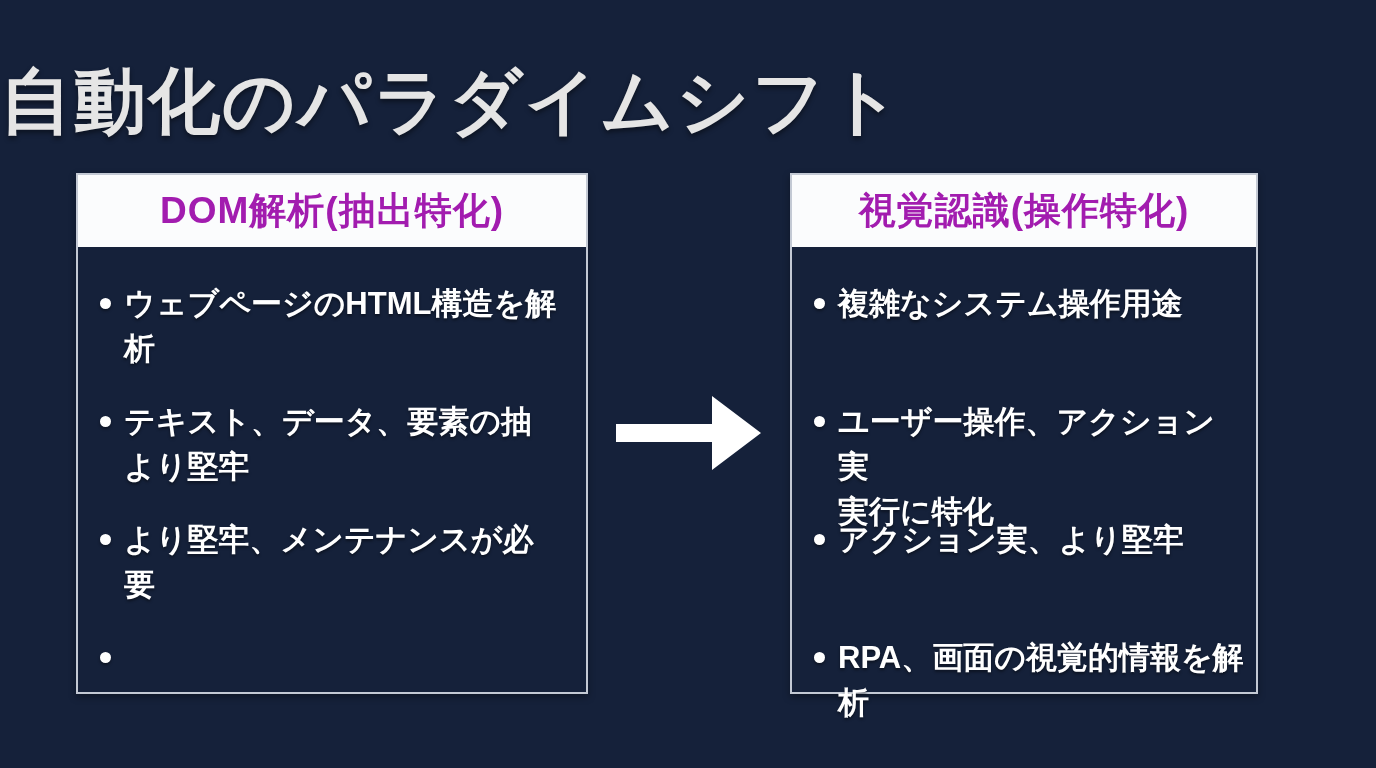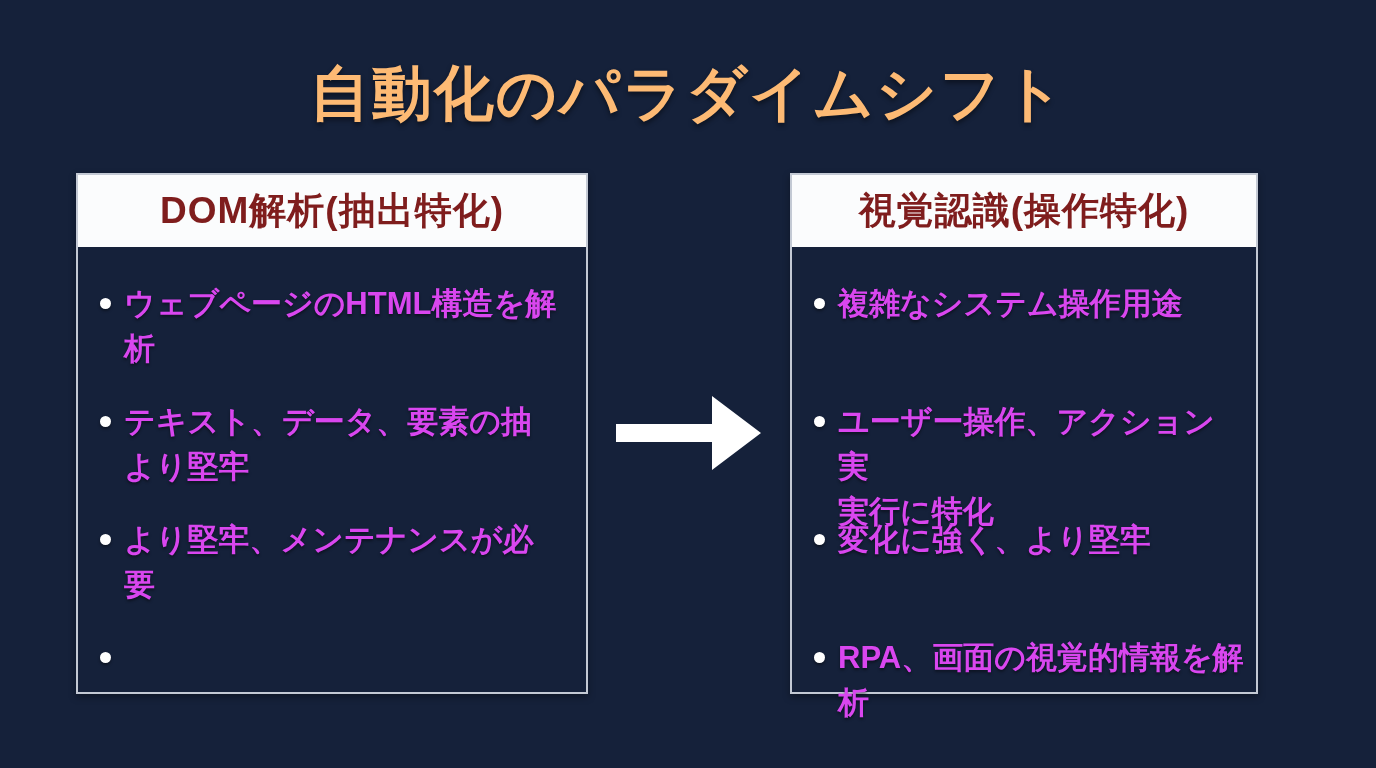--- a/index.html
+++ b/index.html
@@ -8,23 +8,23 @@
     position: relative;
     background: #15213A;
     font-family: "Liberation Sans", "DejaVu Sans", sans-serif;
     overflow: hidden;
   }
   .slide-title {
     position: absolute;
     top: 54px;
     left: 0;
     width: 1376px;
-    text-align: center;
-    color: #fdba74;
-    font-size: 60px;
+    text-align: left;
+    color: #e5e5e5;
+    font-size: 72px;
     font-weight: 800;
     letter-spacing: 2px;
     text-shadow: 0 3px 5px rgba(0,0,0,0.45);
   }
   .panel {
     position: absolute;
     top: 173px;
     height: 521px;
     border: 2px solid #C3C9D4;
     box-shadow: 0 3px 7px rgba(0,0,0,0.35);
@@ -32,34 +32,34 @@
     overflow: visible;
   }
   .panel-left  { left: 76px;  width: 512px; }
   .panel-right { left: 790px; width: 468px; }
   .panel-header {
     height: 72px;
     background: #FBFCFD;
     display: flex;
     align-items: center;
     justify-content: center;
-    color: #7f1d1d;
+    color: #a21caf;
     font-size: 37px;
     font-weight: 800;
     letter-spacing: 1px;
   }
   .panel-body {
     padding: 34px 10px 0 22px;
   }
   .bullet-list { list-style: none; }
   .bullet-item {
     display: flex;
     align-items: flex-start;
     height: 118px;
-    color: #d946ef;
+    color: #ffffff;
   }
   .bullet-dot {
     flex: 0 0 auto;
     width: 11px;
     height: 11px;
     border-radius: 50%;
     background: #FFFFFF;
     margin-top: 17px;
     margin-right: 13px;
     box-shadow: 0 2px 3px rgba(0,0,0,0.4);
@@ -125,21 +125,21 @@
         <span class="bullet-dot"></span>
         <span class="bullet-text">複雑なシステム操作用途</span>
       </li>
       <li class="bullet-item">
         <span class="bullet-dot"></span>
         <span class="bullet-text">ユーザー操作、アクション実
 実行に特化</span>
       </li>
       <li class="bullet-item">
         <span class="bullet-dot"></span>
-        <span class="bullet-text">変化に強く、より堅牢</span>
+        <span class="bullet-text">アクション実、より堅牢</span>
       </li>
       <li class="bullet-item">
         <span class="bullet-dot"></span>
         <span class="bullet-text">RPA、画面の視覚的情報を解析</span>
       </li>
     </ul>
   </div>
 </section>
 
 </body></html>

